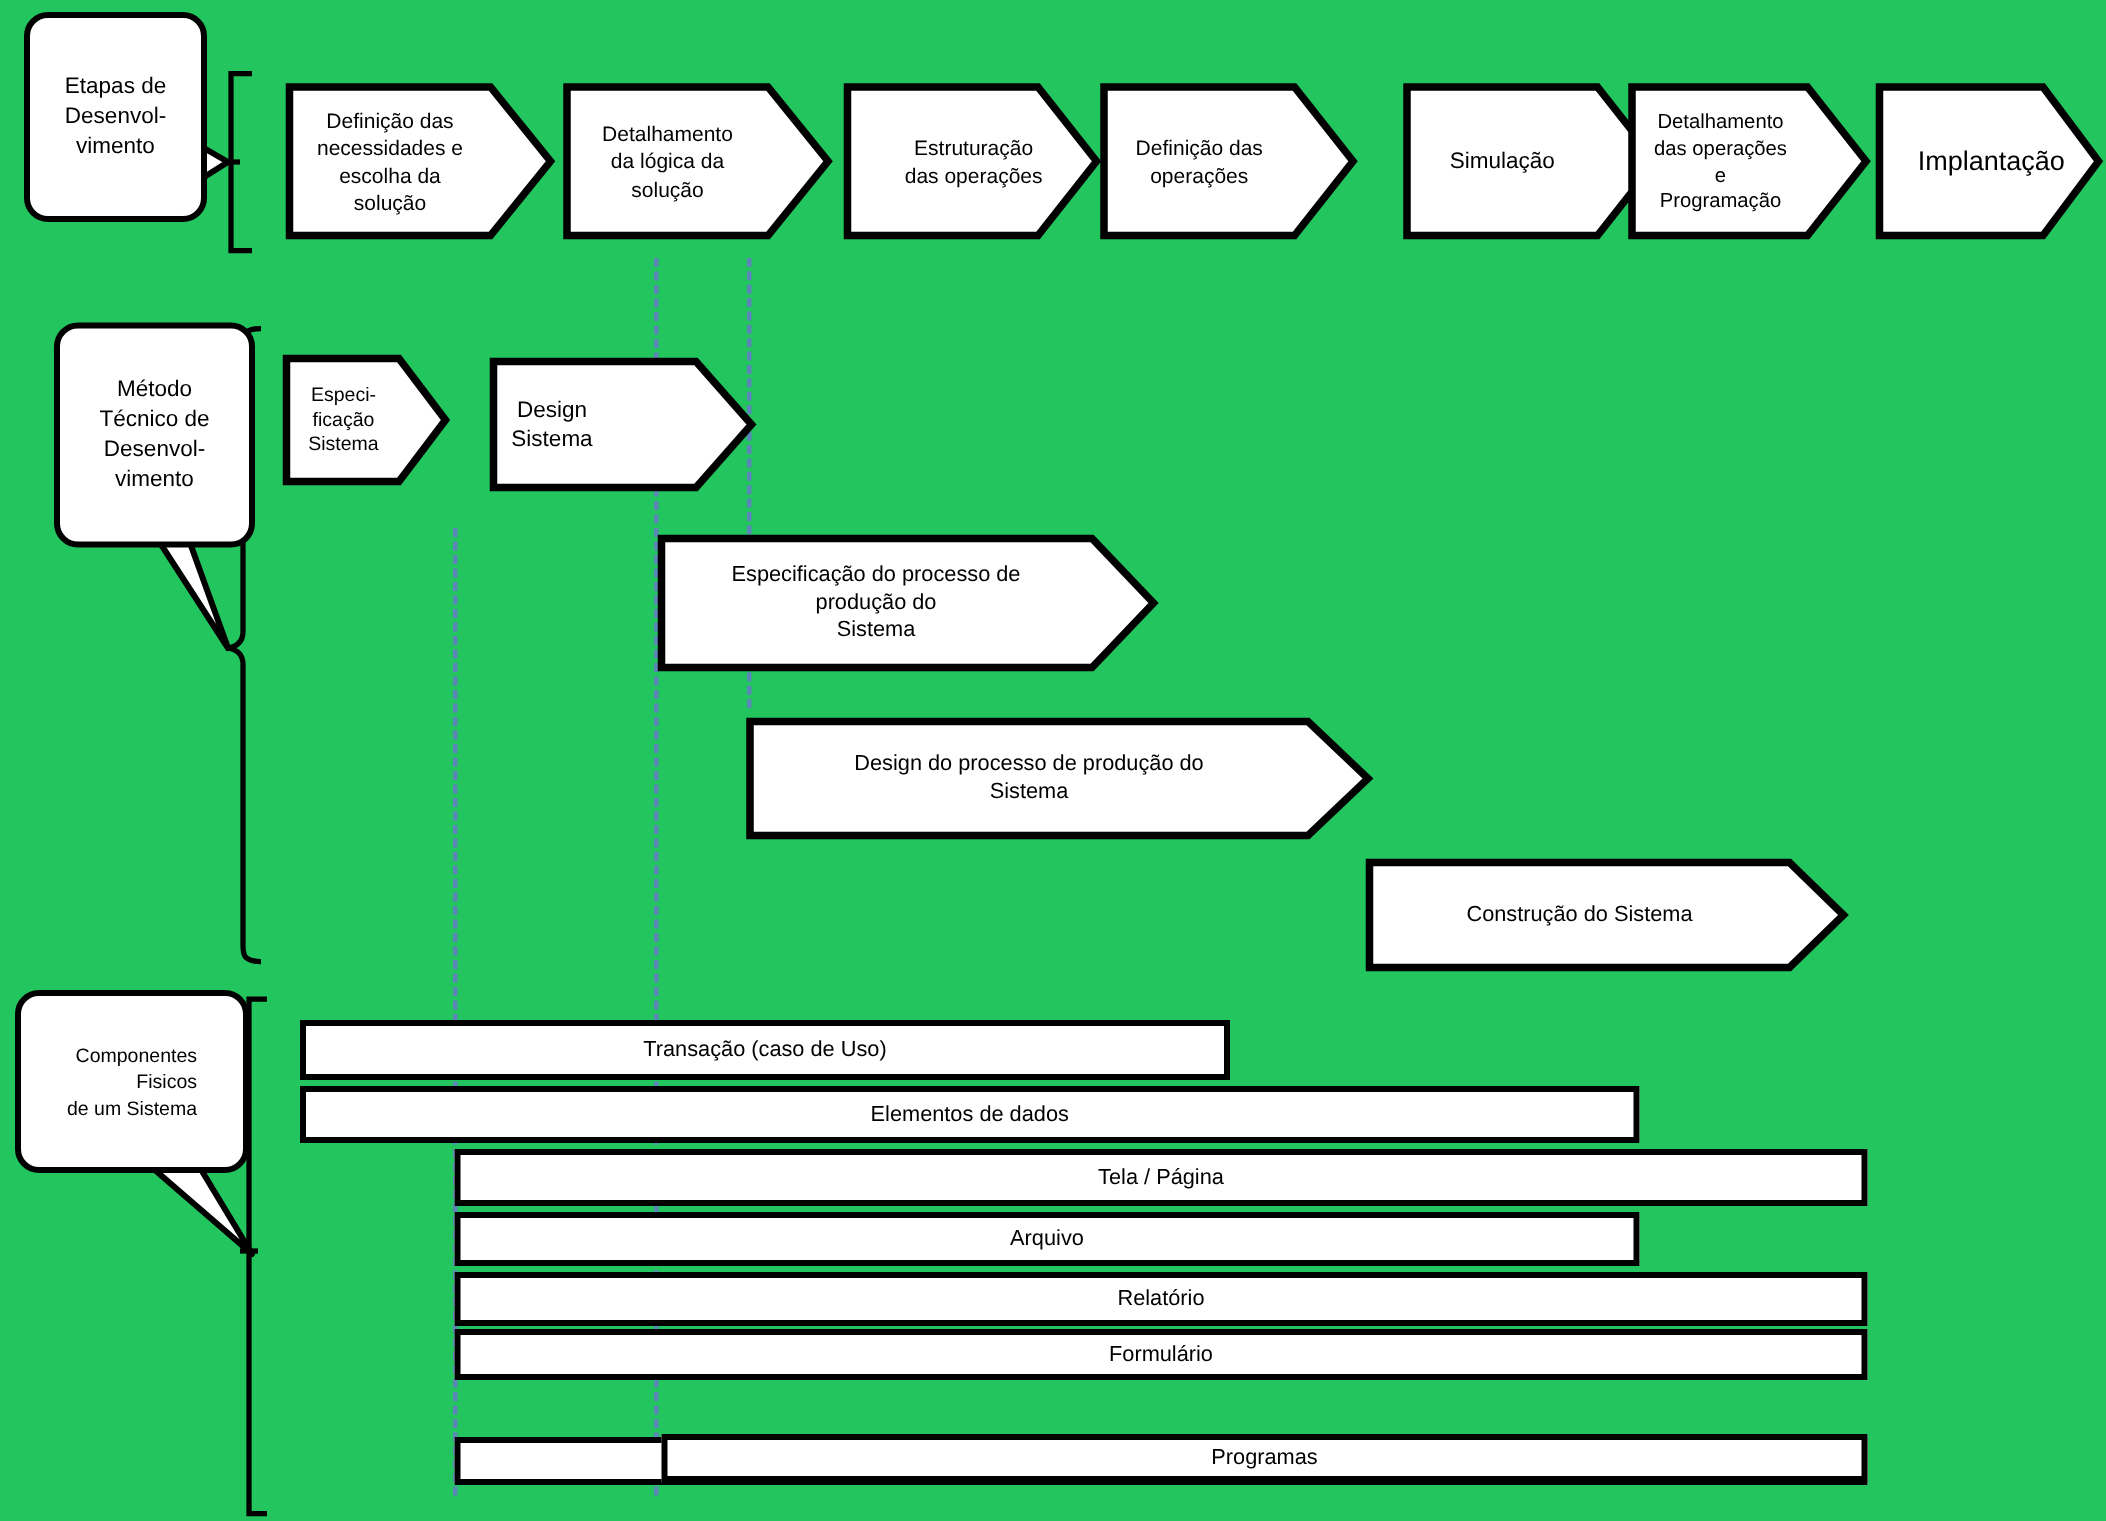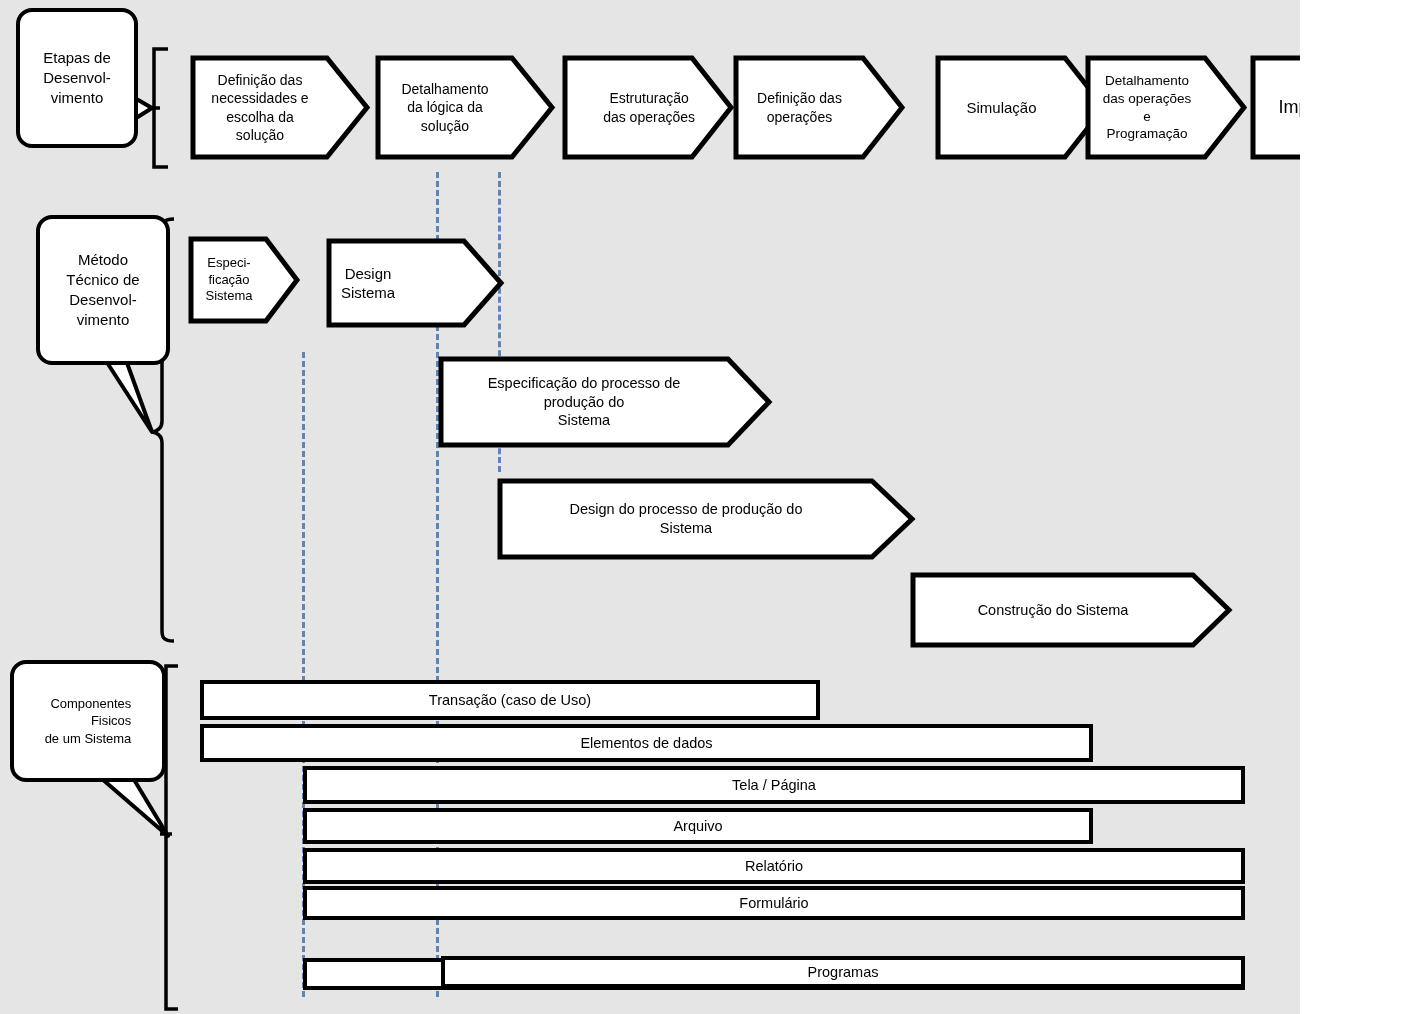--- a/index.html
+++ b/index.html
@@ -2,24 +2,24 @@
 <html><head>
 <meta charset="utf-8">
 <style>
   html,body{margin:0;padding:0;background:#ffffff;}
   body{
     font-family:"Liberation Sans", sans-serif;
     -webkit-font-smoothing:antialiased;
   }
   #canvas{
     position:relative;
-    width:1300px;
+    width:1404px;
     height:1014px;
     overflow:hidden;
-    background:#e5e5e5;
+    background:#22c55e;
   }
 
   
   .callout{
     position:absolute;
     border:4px solid #000;
     border-radius:16px;
     background:#fff;
     box-sizing:border-box;
     display:flex;

